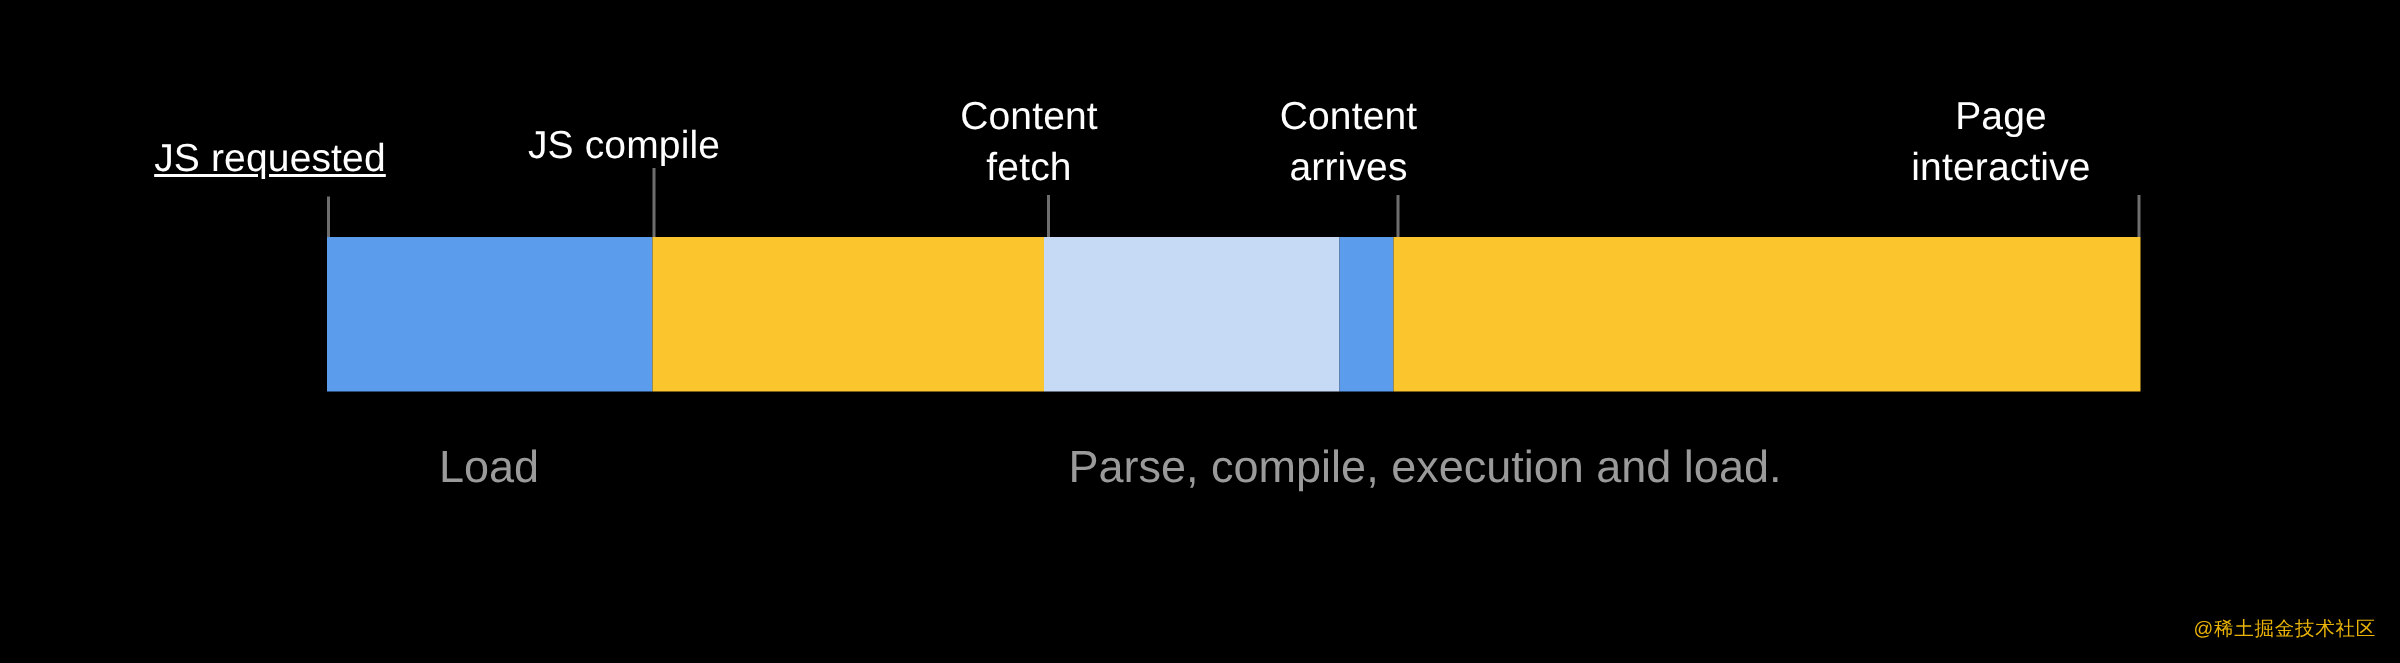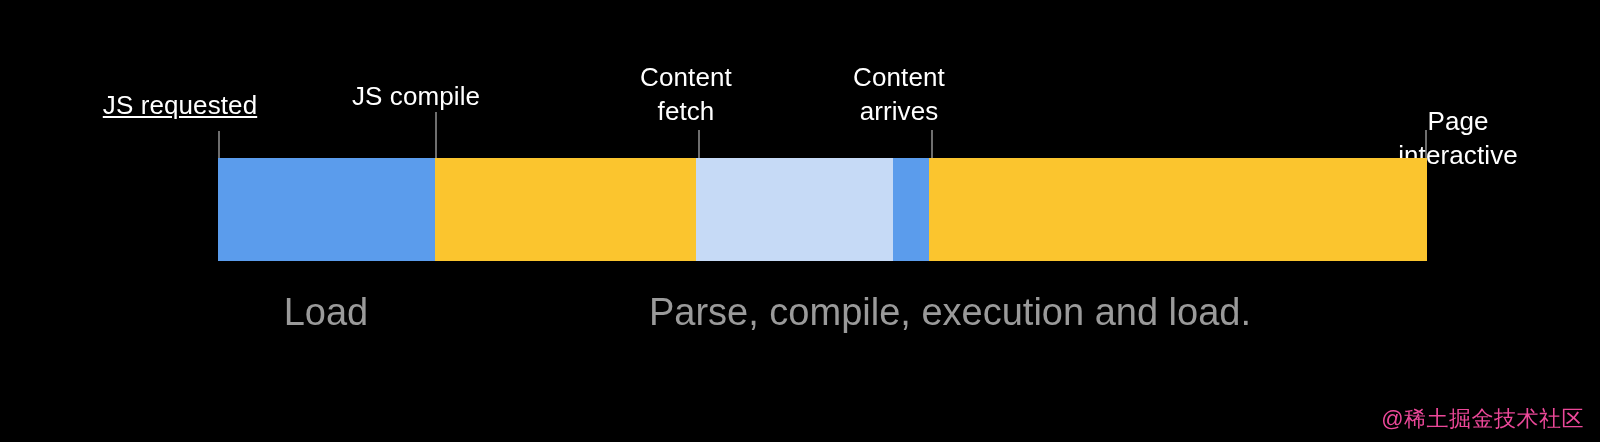--- a/index.html
+++ b/index.html
@@ -48,33 +48,33 @@
     line-height: 34px;
     white-space: pre-line;
     text-align: center;
     letter-spacing: 0.1px;
   }
 
   
   .phase-caption {
     position: absolute;
     color: #9a9a9a;
-    font-size: 38px;
+    font-size: 30px;
     line-height: 40px;
     white-space: nowrap;
     text-align: center;
   }
 
   
   .watermark {
     position: absolute;
     right: 16px;
     bottom: 12px;
-    color: #ec4899;
-    font-size: 22px;
+    color: #eab308;
+    font-size: 13px;
     line-height: 22px;
     letter-spacing: 0.5px;
     white-space: nowrap;
   }
 </style>
 </head>
 <body>
 
 <div id="page">
 
@@ -87,21 +87,21 @@
   <div class="marker-label" style="left:55px;top:88px;width:250px;text-decoration:underline;">JS requested</div>
 
   <div class="marker-label" style="left:316px;top:79px;width:200px;">JS compile</div>
 
   <div class="marker-label" style="left:586px;top:60px;width:200px;">Content
 fetch</div>
 
   <div class="marker-label" style="left:799px;top:60px;width:200px;">Content
 arrives</div>
 
-  <div class="marker-label" style="left:1338px;top:60px;width:240px;margin-top:44px;">Page
+  <div class="marker-label" style="left:1214px;top:60px;width:240px;">Page
 interactive</div>
 
   <div class="timeline-bar">
     <div class="segment" style="width:217px;background:#5b9cec;"></div>
     <div class="segment" style="width:261px;background:#fbc52e;"></div>
     <div class="segment" style="width:197px;background:#c6daf6;"></div>
     <div class="segment" style="width:36px;background:#5b9cec;"></div>
     <div class="segment" style="width:498px;background:#fbc52e;"></div>
   </div>
 

